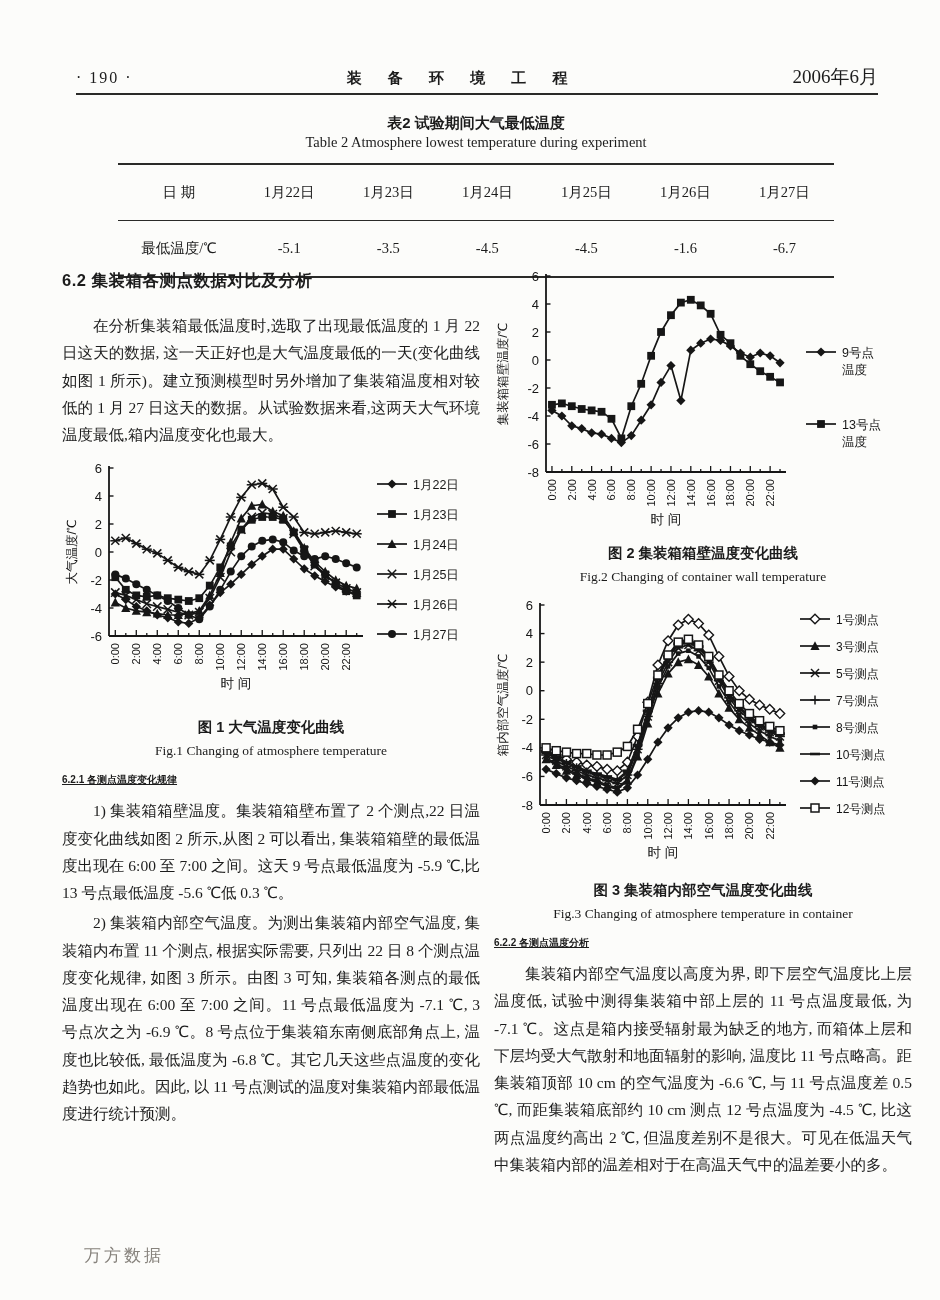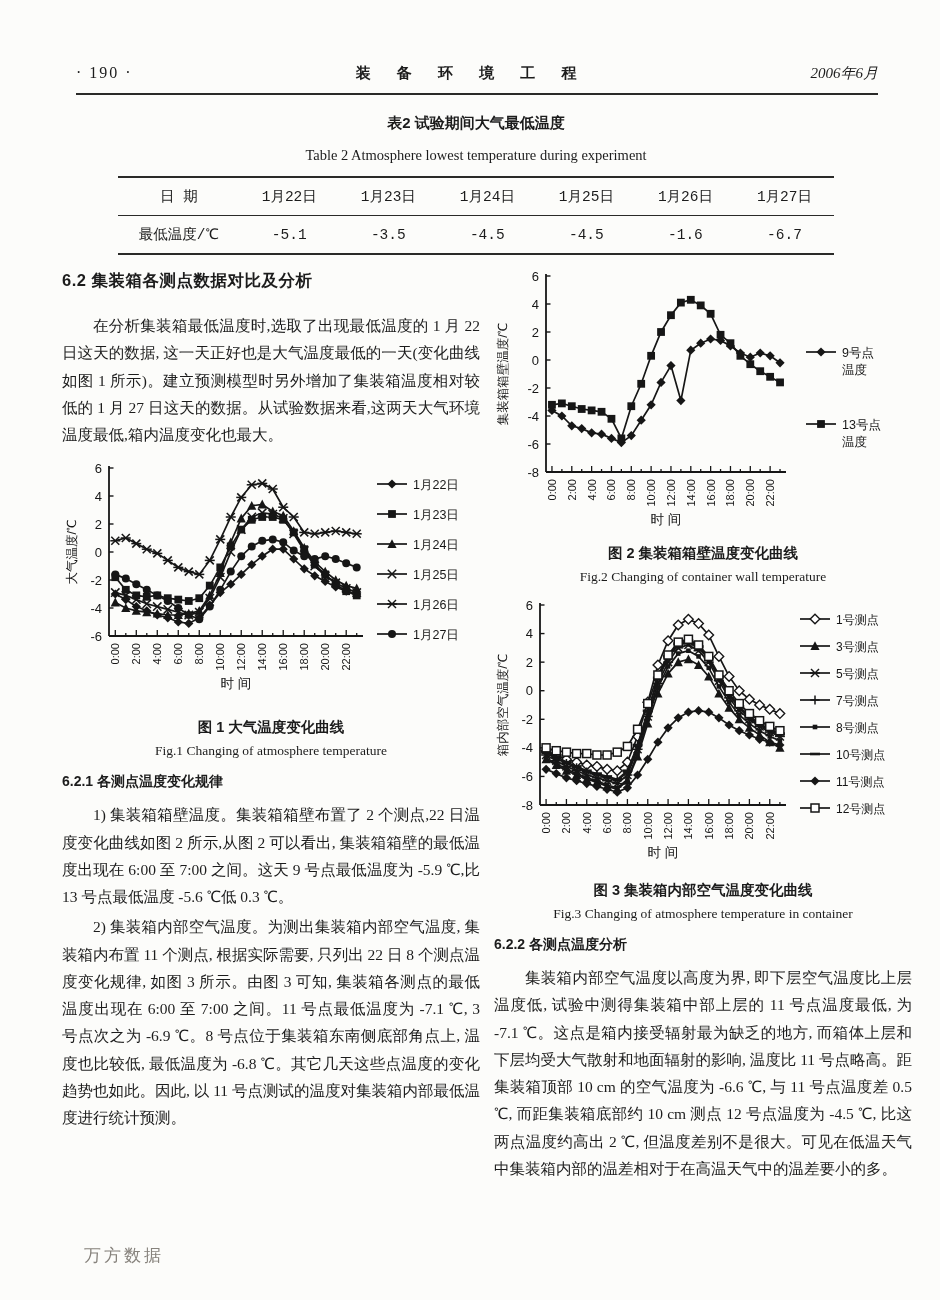--- a/index.html
+++ b/index.html
@@ -7,41 +7,41 @@
   .page { position:relative; width:940px; height:1300px; margin:0 auto;
           background:#fcfcfa; color:#1c1c1c; overflow:hidden;
           font-family:"Liberation Serif", serif; }
   
   .hdr { position:absolute; top:64px; left:76px; width:802px;
          display:flex; justify-content:space-between; align-items:baseline;
          font-size:16px; }
   .hdr-page { letter-spacing:2px; }
   .hdr-journal { font-family:"Liberation Sans", sans-serif; font-weight:bold;
                  font-size:15px; letter-spacing:11px; }
-  .hdr-date { font-size:15px;font-style:italic; }
+  .hdr-date { font-size:19px; }
   .hdr-rule { position:absolute; top:93px; left:76px; width:802px;
               border-top:2.4px solid #2a2a28; }
   
   .tblock { position:absolute; top:114px; left:118px; width:716px; text-align:center; }
   .t-zh { font-family:"Liberation Sans", sans-serif; font-weight:bold; font-size:15px; }
-  .t-en { margin-top:14px; font-size:14.5px; }
+  .t-en { margin-top:1px; font-size:14.5px; }
   table.t2 { width:100%; margin-top:12px; border-collapse:collapse;
              border-top:2.3px solid #2a2a28; border-bottom:2.3px solid #2a2a28;
              font-size:14.5px; }
   table.t2 thead tr { border-bottom:1.2px solid #2a2a28; }
-  table.t2 th, table.t2 td { font-weight:normal; padding:9px 4px;font-family:Liberation Mono, monospace; }
+  table.t2 th, table.t2 td { font-weight:normal; padding:18px 4px; }
   table.t2 th:first-child, table.t2 td:first-child { width:17%; }
   
   .cols { position:absolute; top:266px; left:62px; width:850px;
           display:flex; gap:14px; }
   .col { width:418px; }
   h2.sec { font-family:"Liberation Sans", sans-serif; font-weight:bold;
            font-size:16.5px; margin:4px 0 20px 0; letter-spacing:0.5px; }
   h3.sec { font-family:"Liberation Sans", sans-serif; font-weight:bold;
-           font-size:14px; margin:14px 0 10px 0; }
+           font-size:10px; margin:14px 0 10px 0;text-decoration:underline; }
   p.body { font-size:15.5px; line-height:1.76; text-align:justify;
            text-indent:2em; margin-bottom:3px; }
   figure { margin:12px 0 8px 0; text-align:center; }
   figure.first { margin-top:0; }
   .cap-zh { font-family:"Liberation Sans", sans-serif; font-weight:bold;
             font-size:14.5px; margin-top:8px; }
   .cap-en { font-size:13.5px; margin-top:6px; }
   svg.chart { display:inline-block; }
   
   .wmark { position:absolute; left:84px; top:1244px; font-size:17px;

